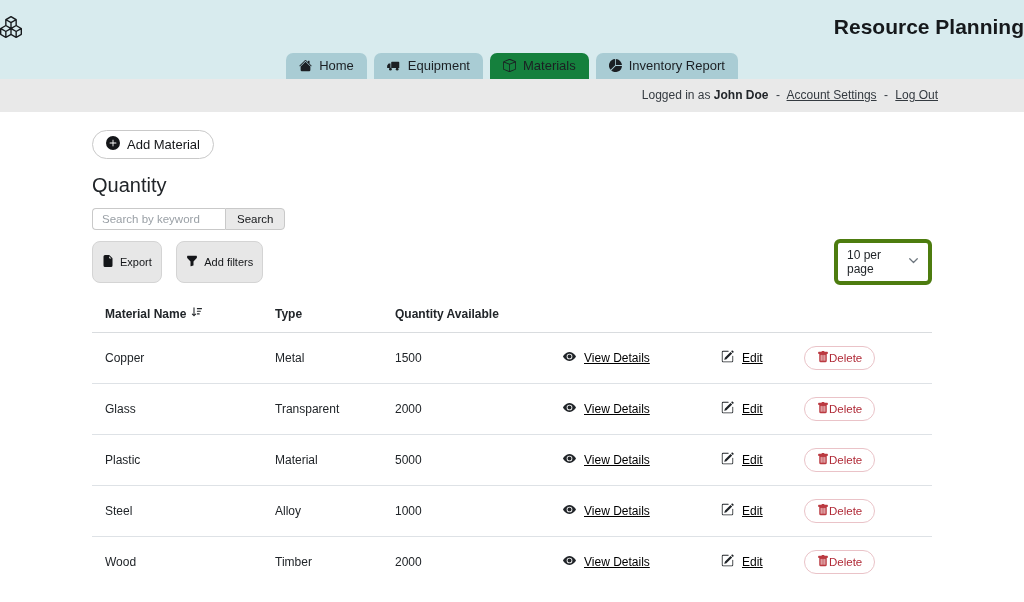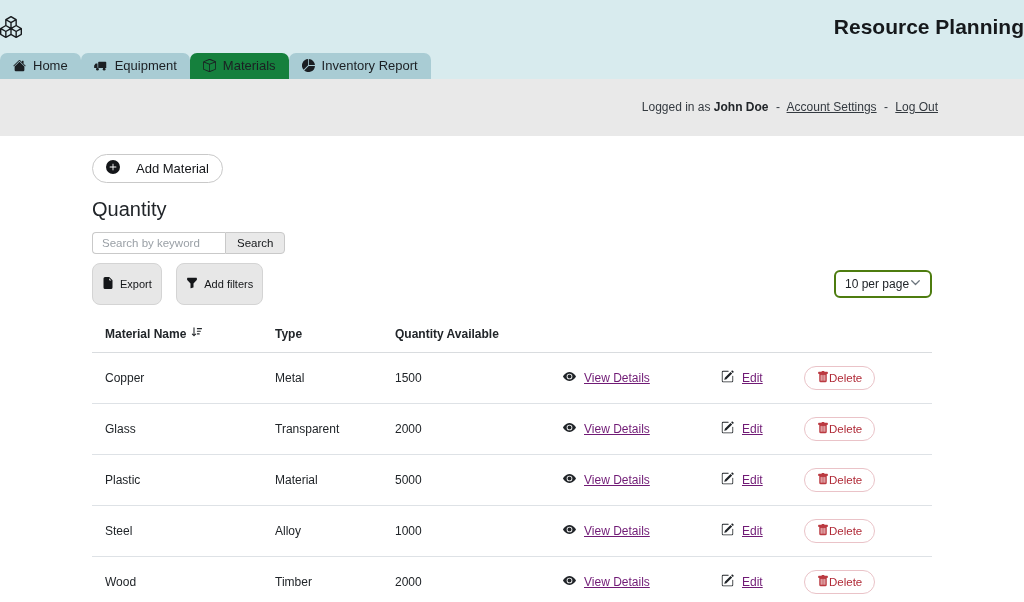--- a/index.html
+++ b/index.html
@@ -6,66 +6,66 @@
   html,body { background:#fff; }
   body { font-family:"Liberation Sans", sans-serif; }
   .page { width:1024px; height:602px; background:#fff; overflow:hidden; }
 
   
   .banner { background:#d8ebee; padding-top:9px; }
   .title-row { display:flex; justify-content:space-between; align-items:center; gap:9px; height:36px; }
   .title { font-size:21px; font-weight:600; color:#16191c; }
   .title-row svg { display:block; }
 
-  .tabs { display:flex; gap:0; margin-top:8px; }
+  .tabs { display:flex; justify-content:center; gap:7px; margin-top:8px; }
   .tab { display:inline-flex; align-items:center; gap:7px; padding:5px 13px 6px 13px;
          background:#a9ccd4; border-radius:7px 7px 0 0; font-size:13px; color:#1b1f23; cursor:pointer; }
   .tab.active { background:#15803d; }
   .tab svg { display:block; }
 
   
   .account-bar { background:#e9e9e9; padding:5px 0 6px 0; }
-  .account-inner { width:852px; margin:16px auto; text-align:right; font-size:12px; color:#343a40; }
+  .account-inner { width:852px; margin:4px auto; text-align:right; font-size:12px; color:#343a40; }
   .account-inner b { color:#212529; }
   .account-sep { margin:0 4px; }
   .account-link { color:#343a40; text-decoration:underline; cursor:pointer; }
 
   
   .container { width:840px; margin:0 auto; }
 
-  .add-btn { margin-top:18px; display:inline-flex; align-items:center; gap:16px; padding:5px 13px;
+  .add-btn { margin-top:18px; display:inline-flex; align-items:center; gap:7px; padding:5px 13px;
              background:#fff; border:1px solid #c9c9c9; border-radius:15px; font-size:13px; color:#141619; cursor:pointer; }
 
   .heading { margin-top:15px; font-size:20px; font-weight:500; color:#212529; }
 
   .search-row { margin-top:11px; display:flex; }
   .search-input { width:133px; padding:4px 9px; font-size:11.5px; border:1px solid #c9c9c9;
                   border-right:none; border-radius:4px 0 0 4px; color:#333; outline:none;
                   font-family:"Liberation Sans", sans-serif; }
   .search-input::placeholder { color:#9aa0a6; }
   .search-btn { padding:4px 11px; font-size:11.5px; background:#e9e9e9; border:1px solid #c9c9c9;
                 border-radius:0 4px 4px 0; color:#141619; cursor:pointer; font-family:"Liberation Sans", sans-serif; }
 
   .toolbar-row { margin-top:9px; display:flex; justify-content:space-between; align-items:center; }
   .chip-btn { display:inline-flex; align-items:center; gap:6px; padding:13px 9px; background:#e7e7e7;
               border:1px solid #d4d4d4; border-radius:8px; font-size:11px; color:#141619; margin-right:10px; cursor:pointer; }
   .per-page { display:inline-flex; align-items:center; justify-content:space-between; width:98px;
-              padding:5px 9px; background:#fff; border:2px solid #4d7c0f; border-radius:6px;
+              padding:5px 9px; background:#fff; border:4px solid #4d7c0f; border-radius:6px;
               font-size:12px; color:#212529; cursor:pointer; }
 
   
   table { width:100%; border-collapse:collapse; margin-top:12px; }
   th { text-align:left; font-size:12px; font-weight:700; color:#212529; padding:9px 13px 11px 13px;
        border-bottom:1px solid #d9dcdf; }
   td { font-size:12px; color:#212529; padding:13px; border-bottom:1px solid #dee2e6; vertical-align:middle; }
   tr:last-child td { border-bottom:none; }
   .th-sort { display:inline-flex; align-items:center; gap:5px; }
 
   .action-cell { display:flex; align-items:center; gap:8px; }
-  .row-link { color:#701a75; text-decoration:underline; cursor:pointer; }
+  .row-link { color:#000000; text-decoration:underline; cursor:pointer; }
 
   .delete-btn { display:inline-flex; align-items:center; padding:4px 12px; background:#fff;
                 border:1px solid #eac3c8; border-radius:13px; color:#b02a37; font-size:11.5px; cursor:pointer;
                 font-family:"Liberation Sans", sans-serif; }
 </style>
 </head>
 <body>
 
 <div class="page">
 

